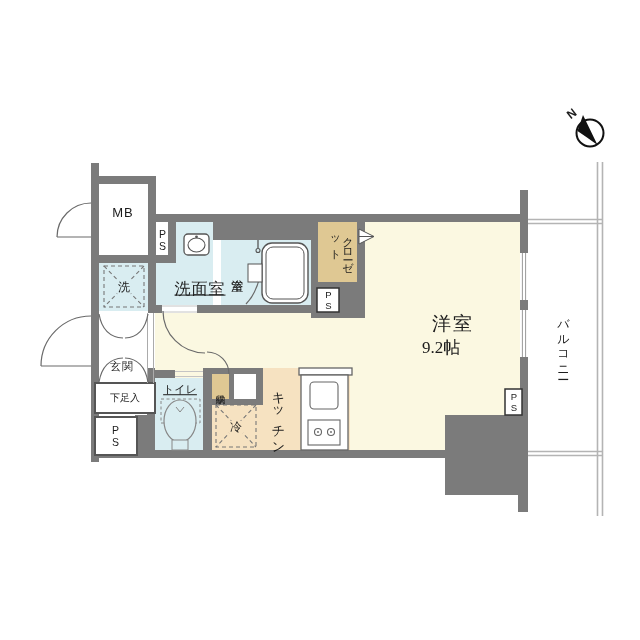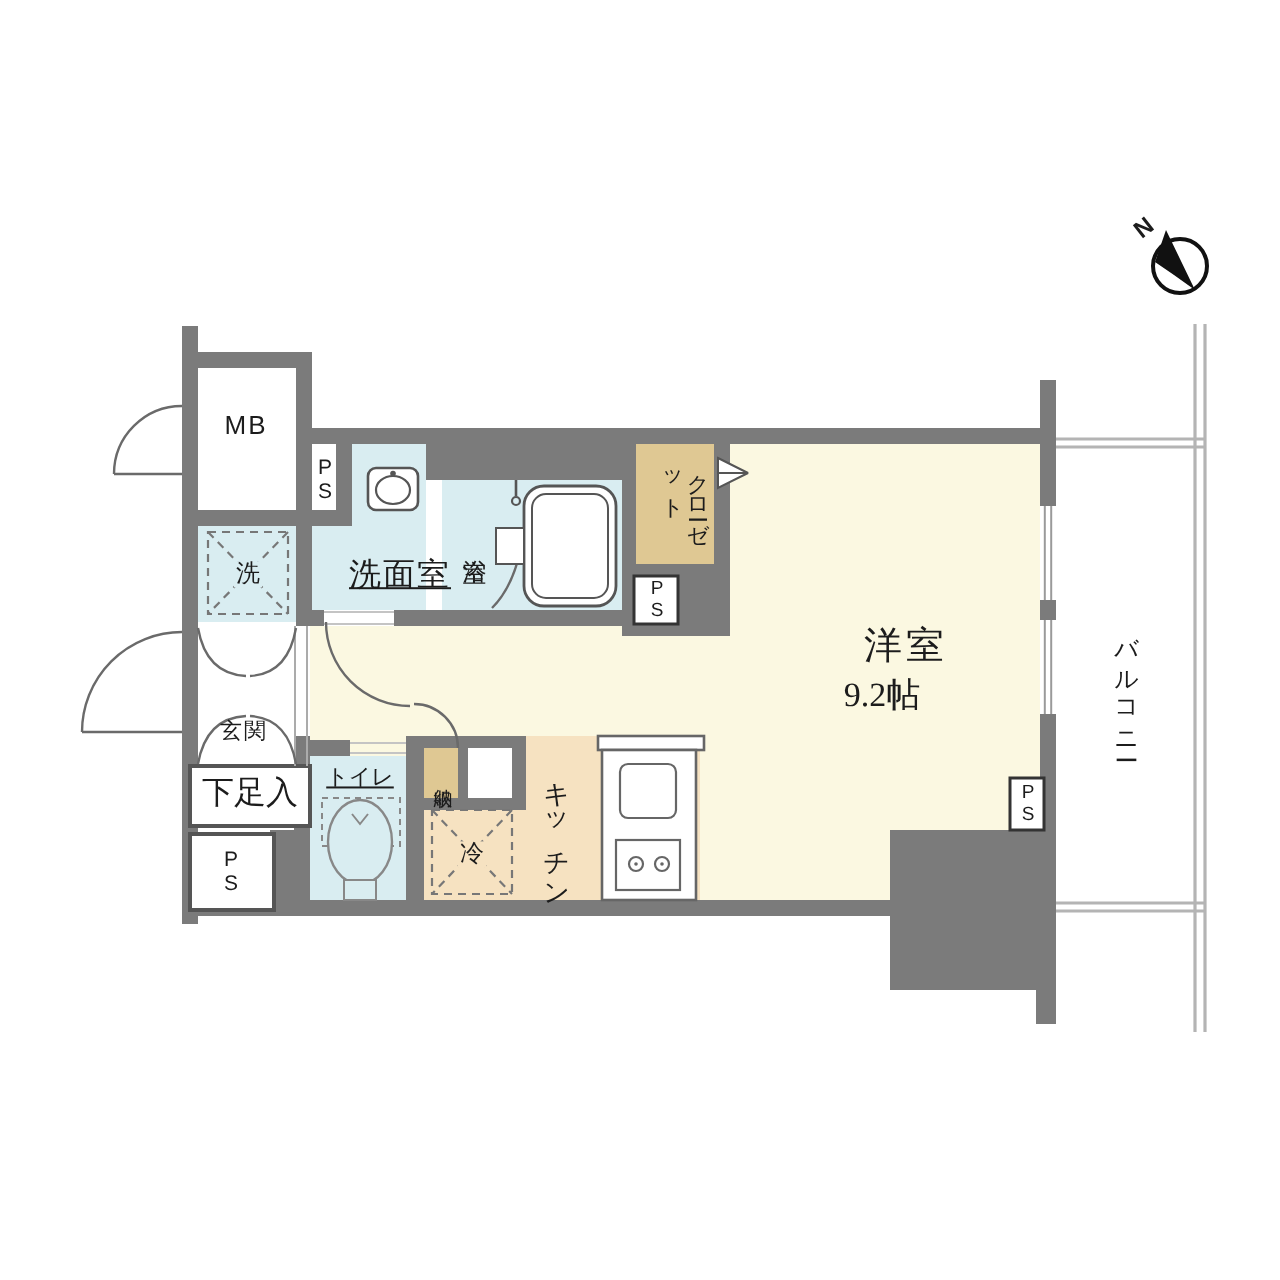--- a/index.html
+++ b/index.html
@@ -190,21 +190,21 @@
 </svg>
 
 <div class="lbl ls1" style="left:123px;top:213px;font-size:13px;">MB</div>
 <div class="lbl v" style="left:162px;top:240px;font-size:10.5px;">PS</div>
 <div class="lbl ls1" style="left:200px;top:289px;font-size:16px;text-decoration:underline;">洗面室</div>
 <div class="lbl v" style="left:237px;top:270px;font-size:12px;">浴室</div>
 <div class="lbl v closet-lbl" style="left:337px;top:252px;font-size:11px;">クローゼット</div>
 <div class="lbl v" style="left:328px;top:300px;font-size:9.5px;">PS</div>
 <div class="lbl bgwet" style="left:124px;top:287px;font-size:12px;">洗</div>
 <div class="lbl ls1" style="left:122px;top:367px;font-size:11px;">玄関</div>
-<div class="lbl" style="left:125px;top:398px;font-size:16px;">下足入</div>
+<div class="lbl" style="left:125px;top:398px;font-size:10px;">下足入</div>
 <div class="lbl v" style="left:115px;top:436px;font-size:10.5px;">PS</div>
 <div class="lbl" style="left:180px;top:390px;font-size:11px;text-decoration:underline;">トイレ</div>
 <div class="lbl v" style="left:220.5px;top:387px;font-size:9.5px;">収納</div>
 <div class="lbl bgkit" style="left:236px;top:427px;font-size:12px;">冷</div>
 <div class="lbl v ls2" style="left:278px;top:416px;font-size:13px;">キッチン</div>
 <div class="lbl ls2" style="left:441px;top:324px;font-size:19px;margin-left:12px;">洋室</div>
 <div class="lbl" style="left:441px;top:348px;font-size:17px;font-family:Liberation Serif, serif;">9.2帖</div>
 <div class="lbl v ls2" style="left:563px;top:343px;font-size:12px;">バルコニー</div>
 <div class="lbl v" style="left:513.5px;top:402px;font-size:9.5px;">PS</div>
 <div class="lbl" style="left:572px;top:114px;font-size:12px;font-weight:bold;transform:translate(-50%,-50%) rotate(-38deg);">N</div>

